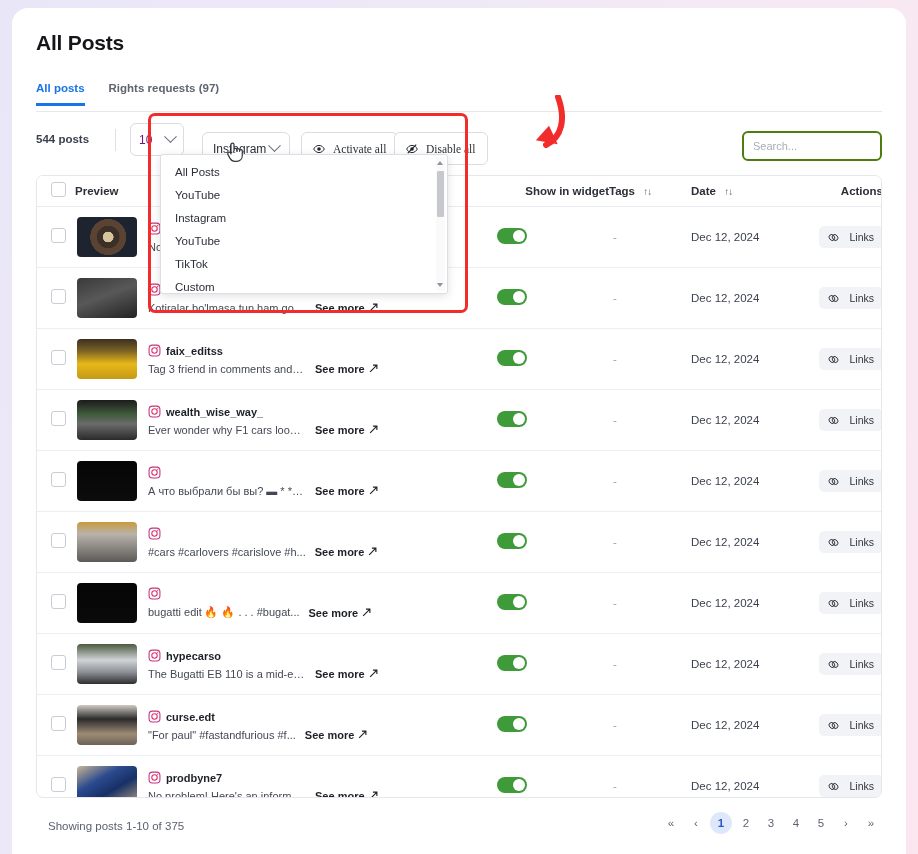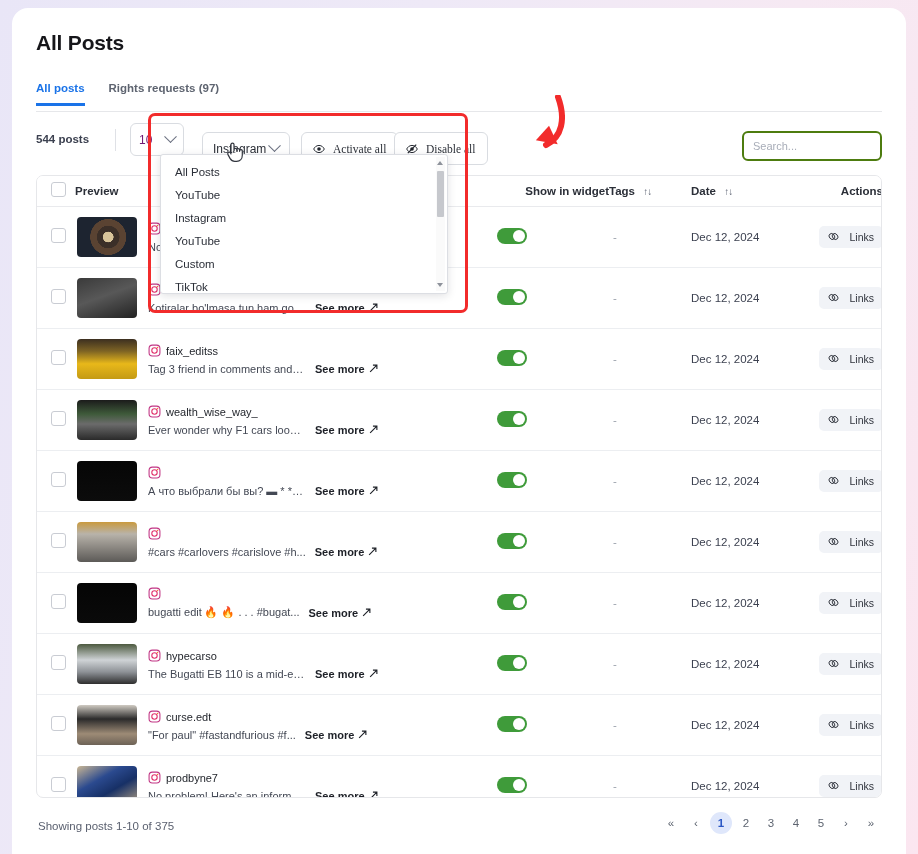--- a/index.html
+++ b/index.html
@@ -157,21 +157,21 @@
   .td-check { padding-left: 14px !important; }
 
   .prev-cell { display: flex; align-items: center; gap: 11px; padding: 0 0 0 2px; }
   .thumb-img {
     width: 60px; height: 40px; border-radius: 4px; flex: 0 0 auto;
     background: #222; background-size: cover; background-position: center;
     overflow: hidden;
   }
   .post-meta { min-width: 0; flex: 1; }
   .post-head { display: flex; align-items: center; gap: 5px; height: 17px; }
-  .user { font-size: 11px; font-weight: normal; color: #1d2027; }
+  .user { font-size: 11px; font-weight: bold; color: #1d2027; }
   .post-text {
     display: flex; align-items: center; gap: 9px; margin-top: 3px;
     font-size: 11px; color: #434854; white-space: nowrap;
   }
   .post-text .txt {
     max-width: 158px; overflow: hidden; text-overflow: ellipsis; display: inline-block;
   }
   .see-more {
     font-size: 11px; font-weight: bold; color: #1d2027; cursor: pointer;
     display: inline-flex; align-items: center; gap: 4px; white-space: nowrap;
@@ -183,32 +183,32 @@
   }
   .toggle .knob {
     position: absolute; right: 2px; top: 2px; width: 12px; height: 12px;
     border-radius: 50%; background: #fff;
   }
   .td-show { padding-left: 18px !important; }
   .tags-dash { color: #9aa0ab; padding-left: 4px; }
   .date-txt { color: #3c4150; }
   .td-act { text-align: right; padding-right: 14px !important; }
   .links-btn {
-    display: inline-flex; align-items: flex-start; gap: 10px;
+    display: inline-flex; align-items: flex-end; gap: 10px;
     background: #f1f3f7; border: none; border-radius: 5px;
     padding: 5px 9px; font-size: 10.5px; color: #30343d; cursor: pointer;
     font-family: inherit;
   }
 
   
   .footer {
     position: absolute; left: 24px; right: 24px; bottom: 14px; height: 30px;
   }
   .showing {
-    position: absolute; left: 2px; top: 8px; font-size: 11.5px; color: #5b6170;
+    position: absolute; left: 12px; top: 8px; font-size: 11.5px; color: #5b6170;
   }
   .pager { position: absolute; right: 0; top: 0; display: flex; align-items: center; gap: 3px; }
   .pg {
     min-width: 22px; height: 22px; border-radius: 50%;
     display: inline-flex; align-items: center; justify-content: center;
     font-size: 11.5px; color: #5d6470; cursor: pointer; padding: 0 5px;
   }
   .pg.active { background: #dfe7fb; color: #2b57c4; font-weight: bold; }
 
   
@@ -731,22 +731,22 @@
         </div>
     </div>
   </div>
 
   <div class="dropdown">
     <div class="dd-list" id="ddlist">
         <div class="dd-item">All Posts</div>
         <div class="dd-item">YouTube</div>
         <div class="dd-item">Instagram</div>
         <div class="dd-item">YouTube</div>
+        <div class="dd-item">TikTok</div>
         <div class="dd-item">Custom</div>
-        <div class="dd-item">TikTok</div>
       </div>
     <div class="dd-scroll">
       <div class="track"></div>
       <div class="arr up"></div>
       <div class="thumb"></div>
       <div class="arr down"></div>
     </div>
   </div>
 
   <svg class="cursor-hand" width="22" height="24" viewBox="0 0 22 24">

